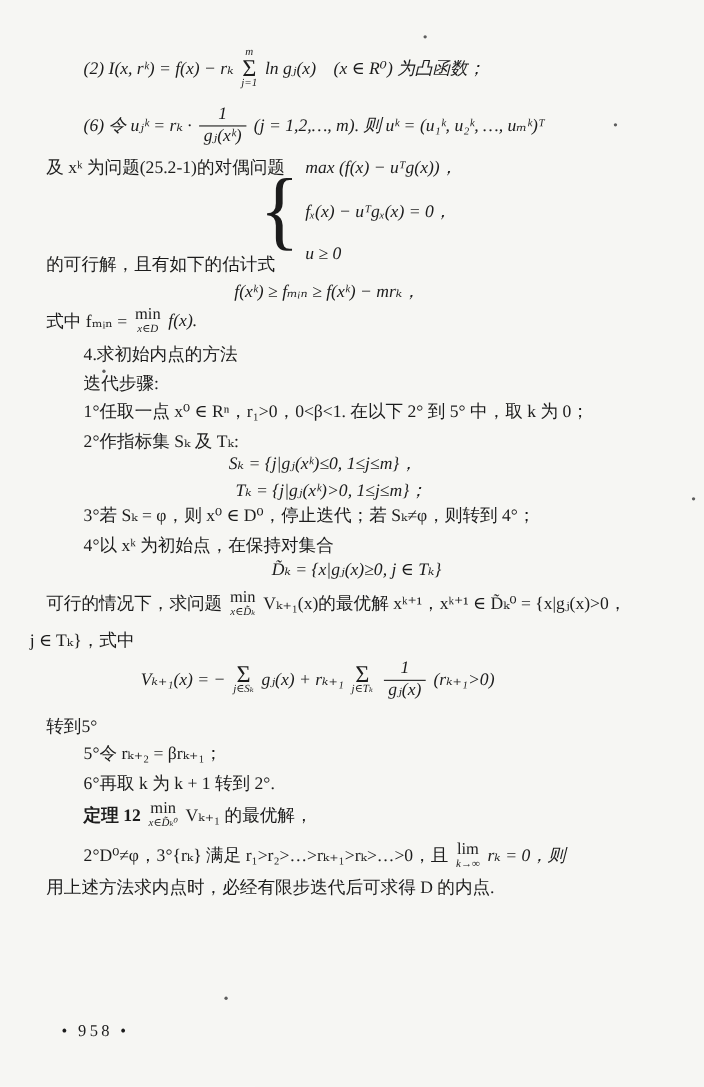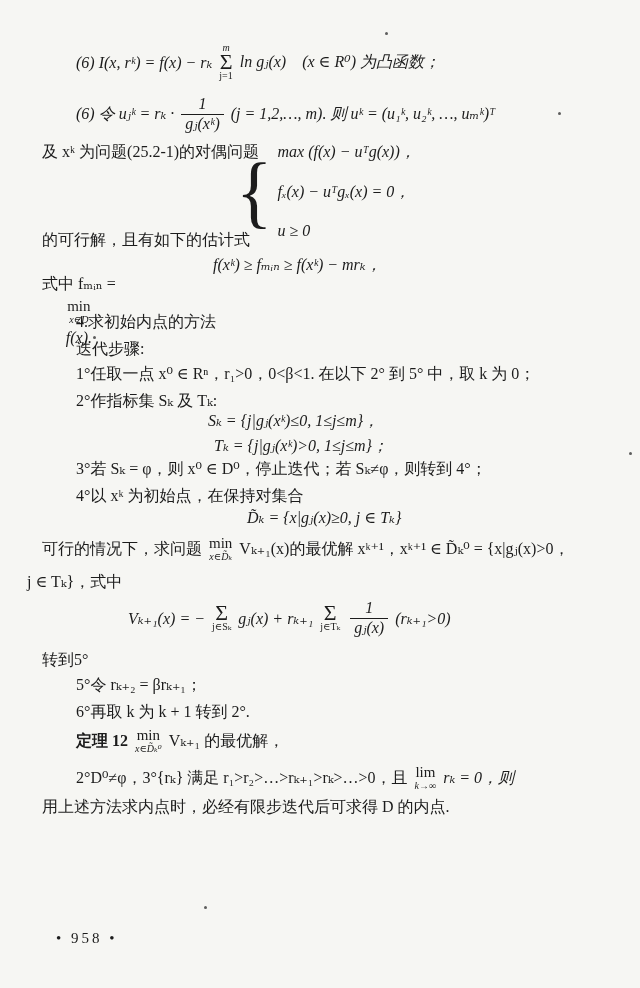--- a/index.html
+++ b/index.html
@@ -14,21 +14,21 @@
   }
   .line{position:absolute;white-space:nowrap;}
   .flexline{position:absolute;display:flex;align-items:center;gap:4px;white-space:nowrap;}
   .math{font-style:italic;}
   .cjk{font-style:normal;}
   .bold{font-weight:bold;}
   
   .sum{display:inline-flex;flex-direction:column;align-items:center;line-height:1;margin:0 3px;}
   .sum-top{font-size:10px;font-style:italic;}
   .sigma{font-size:22px;line-height:0.85;font-style:normal;}
-  .sum-bot{font-size:10px;}
+  .sum-bot{font-size:10px;font-style:italic;}
   
   .frac{display:inline-flex;flex-direction:column;align-items:center;line-height:1.15;margin:0 3px;font-style:italic;text-align:center;}
   .frac-num{display:block;padding:0 4px;}
   .frac-den{display:block;border-top:1.5px solid #1c1c1c;padding:0 4px;}
   
   .munder{display:inline-flex;flex-direction:column;align-items:center;line-height:1.05;margin:0 3px;}
   .munder-base{font-size:15px;font-style:normal;}
   .munder-under{font-size:10px;font-style:italic;}
   
   .system{position:absolute;display:flex;align-items:center;}
@@ -36,21 +36,21 @@
   .system-lines{display:flex;flex-direction:column;gap:19px;font-style:italic;}
   .speck{position:absolute;width:3px;height:3px;background:#5d5d5d;border-radius:50%;}
   .pagenum{position:absolute;font-size:15px;letter-spacing:3px;}
 </style>
 </head>
 <body>
 
 <div class="page">
 
   <div class="flexline" style="left:76px;top:36px;height:52px;">
-    <span class="math">(6)  I(x, rᵏ) = f(x) − rₖ</span>
+    <span class="math">(2)  I(x, rᵏ) = f(x) − rₖ</span>
     <span class="sum">
       <span class="sum-top">m</span>
       <span class="sigma">Σ</span>
       <span class="sum-bot">j=1</span>
     </span>
     <span class="math">ln gⱼ(x)　(x ∈ R⁰) 为凸函数；</span>
   </div>
 
   <div class="flexline" style="left:76px;top:86px;height:56px;">
     <span class="math">(6) 令 uⱼᵏ = rₖ ·</span>
@@ -69,21 +69,21 @@
       <span class="math">max (f(x) − uᵀg(x))，</span>
       <span class="math">fₓ(x) − uᵀgₓ(x) = 0，</span>
       <span class="math">u ≥ 0</span>
     </span>
   </div>
 
   <div class="line cjk" style="left:42px;top:230px;">的可行解，且有如下的估计式</div>
 
   <div class="line math" style="left:213px;top:255px;">f(xᵏ) ≥ fₘᵢₙ ≥ f(xᵏ) − mrₖ，</div>
 
-  <div class="flexline" style="left:42px;top:274px;height:36px;flex-direction:column;">
+  <div class="flexline" style="left:42px;top:274px;height:36px;">
     <span class="cjk">式中 fₘᵢₙ =</span>
     <span class="munder">
       <span class="munder-base">min</span>
       <span class="munder-under">x∈D</span>
     </span>
     <span class="math">f(x).</span>
   </div>
 
   <div class="line cjk" style="left:76px;top:312px;">4.求初始内点的方法</div>
 

